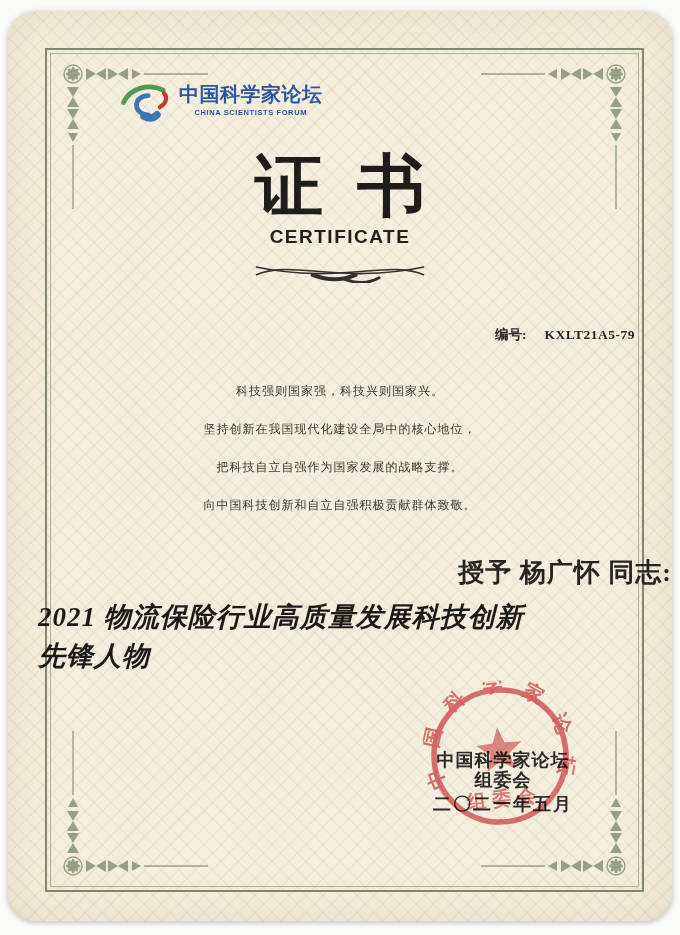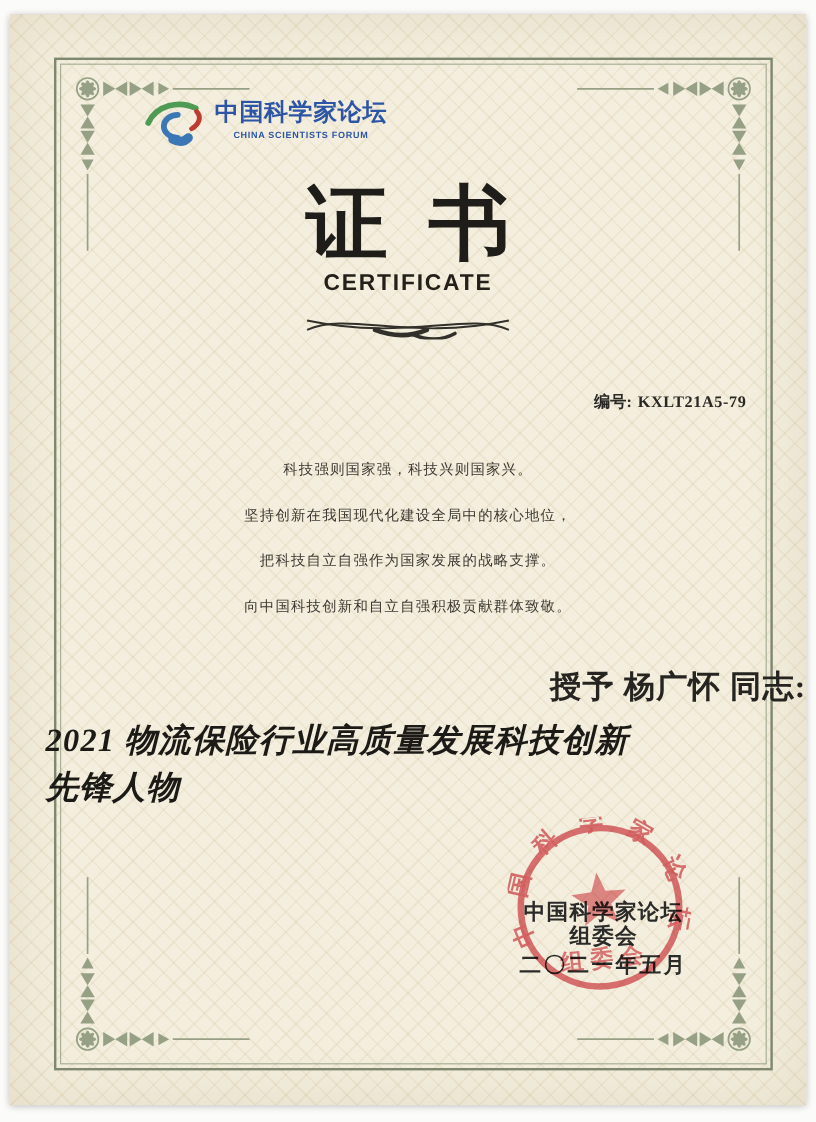--- a/index.html
+++ b/index.html
@@ -9,20 +9,21 @@
   }
   .page{position:relative;width:680px;height:935px;}
   
   .paper{
     position:absolute;left:8px;top:12px;right:8px;bottom:14px;
     background-color:#f3eedd;
     background-image:
       repeating-linear-gradient(45deg, rgba(211,193,153,.20) 0px, rgba(211,193,153,.20) 1.5px, transparent 1.5px, transparent 12px),
       repeating-linear-gradient(-45deg, rgba(211,193,153,.20) 0px, rgba(211,193,153,.20) 1.5px, transparent 1.5px, transparent 12px);
     box-shadow:0 1px 6px rgba(0,0,0,.28), inset 0 0 50px rgba(150,125,80,.16);
+    border-radius:27px;
   }
   
   .frame{position:absolute;left:37px;top:36px;width:595px;height:840px;border:2px solid #7e886f;}
   .frame-inner{position:absolute;inset:3px;border:1px solid #a9b095;}
   .corner{position:absolute;width:160px;height:160px;pointer-events:none;}
   .corner.tl{left:9px;top:7px;}
   .corner.tr{right:9px;top:7px;transform:scaleX(-1);}
   .corner.bl{left:9px;bottom:7px;transform:scaleY(-1);}
   .corner.br{right:9px;bottom:7px;transform:scale(-1,-1);}
   
@@ -31,21 +32,21 @@
   .logo-cn{font-family:"Liberation Sans","DejaVu Sans",sans-serif;font-size:20px;font-weight:700;color:#2d55a5;letter-spacing:.5px;line-height:24px;}
   .logo-en{font-family:"Liberation Sans","DejaVu Sans",sans-serif;font-size:7.5px;font-weight:700;color:#2d55a5;letter-spacing:.6px;text-align:center;margin-top:2px;}
   
   .title-cn{position:absolute;left:0;right:0;top:138px;display:flex;justify-content:center;gap:34px;
     font-size:68px;font-weight:700;color:#1f1d1a;line-height:72px;}
   .subtitle{position:absolute;left:0;right:0;top:214px;text-align:center;
     font-family:"Liberation Sans","DejaVu Sans",sans-serif;font-size:19px;font-weight:600;letter-spacing:1.5px;color:#222019;}
   .flourish{position:absolute;left:0;right:0;top:247px;display:flex;justify-content:center;}
   
   .serial{position:absolute;left:487px;top:314px;font-size:13.5px;font-weight:700;color:#2a2824;white-space:nowrap;}
-  .serial .val{margin-left:5px;letter-spacing:.5px;}
+  .serial .val{margin-left:18px;letter-spacing:.5px;}
   
   .citation{position:absolute;left:40px;right:40px;top:360px;text-align:center;
     font-size:12px;line-height:38px;color:#3b3831;letter-spacing:1px;}
   
   .recipient{position:absolute;left:0;right:0;top:543px;text-align:right;font-size:26px;font-weight:600;color:#262420;letter-spacing:1px;}
   .honor{position:absolute;left:30px;right:30px;top:586px;font-size:27px;font-weight:700;line-height:39px;color:#1c1a17;letter-spacing:1px;font-style:italic;}
   
   .issuer{position:absolute;left:400px;top:738px;width:190px;text-align:center;color:#2a2a28;}
   .issuer .org1{font-size:18px;font-weight:700;line-height:20px;letter-spacing:1px;}
   .issuer .org2{font-size:18px;font-weight:700;line-height:20px;letter-spacing:1px;margin-top:0;}

